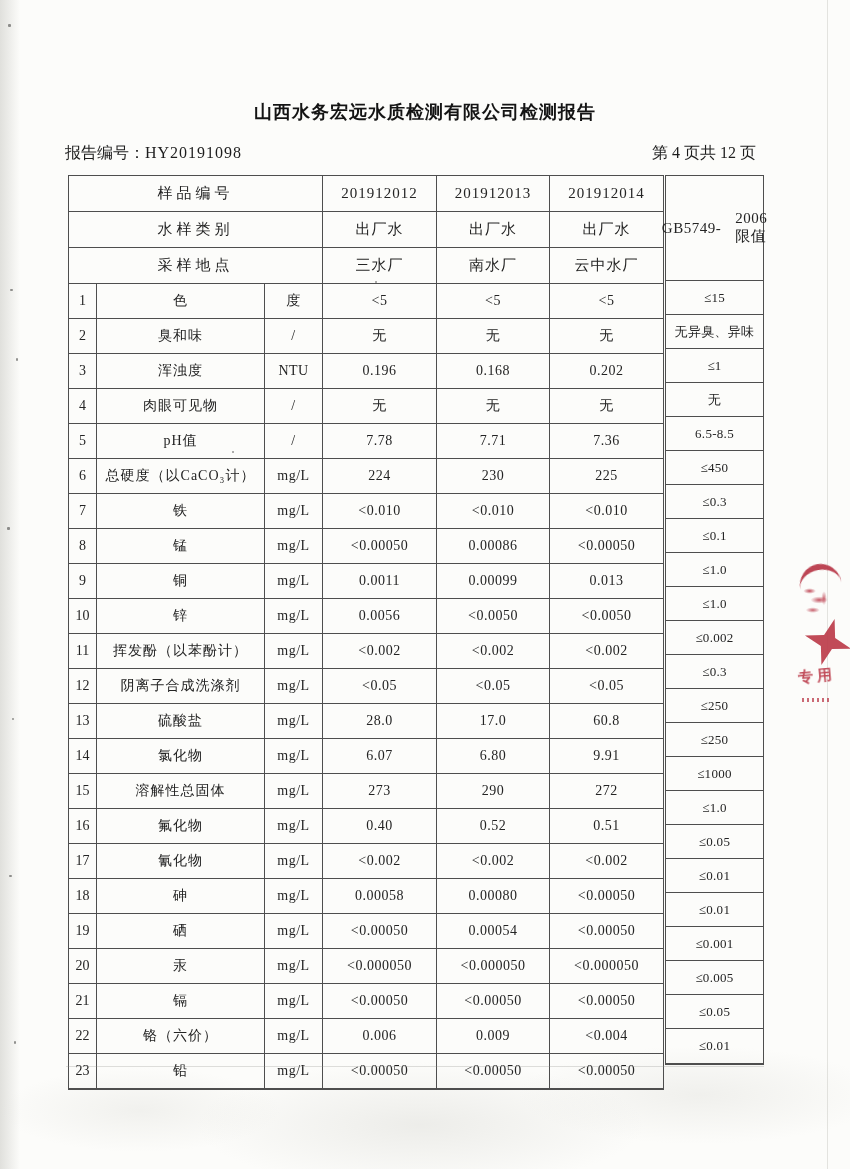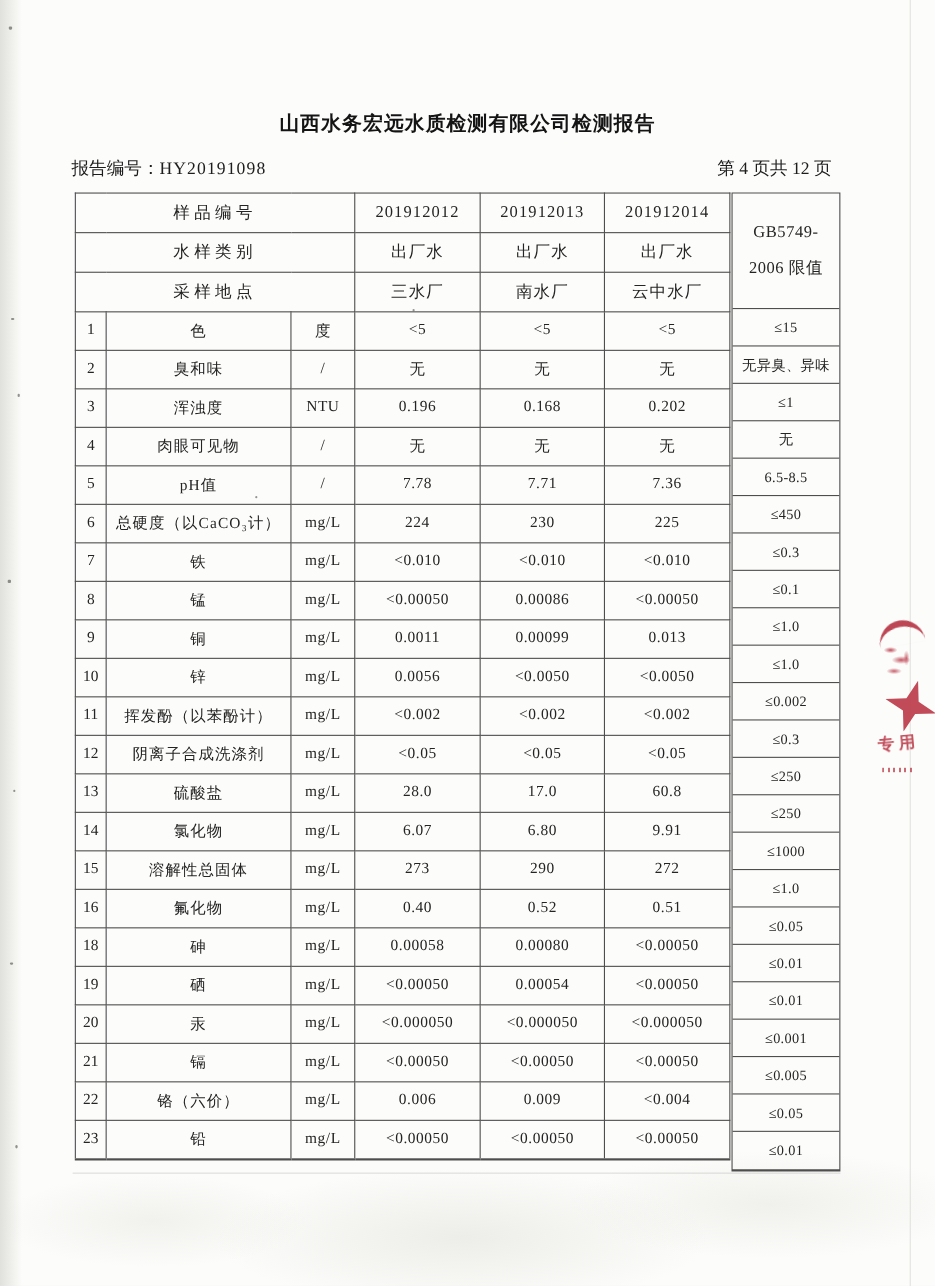--- a/index.html
+++ b/index.html
@@ -31,21 +31,21 @@
   tr.hrow td.lbl{letter-spacing:4px;}
   tr.brow td{height:34px;}
   td.c-name{text-align:left;padding-left:9px;letter-spacing:1px;}
   td.c-val, td.c-unit{letter-spacing:.5px;}
   tr.brow:last-child td{border-bottom-width:2px;}
   .ghost-line{position:absolute;left:66px;top:1066px;width:698px;height:1px;background:rgba(140,140,135,.28);}
 
   .limit-col{position:absolute;left:665px;top:175px;width:99px;height:890px;
     border:1px solid #4e4e4e;border-bottom-width:2px;box-sizing:border-box;}
   .limit-header{height:105px;box-sizing:border-box;border-bottom:1px solid #4e4e4e;
-    display:flex;flex-direction:column;align-items:center;justify-content:center;gap:14px;
+    display:flex;flex-direction:row;align-items:center;justify-content:center;gap:14px;
     font-size:15px;letter-spacing:.5px;}
   .limit-cell{height:34px;box-sizing:border-box;border-bottom:1px solid #4e4e4e;
     display:flex;align-items:center;justify-content:center;font-size:13px;letter-spacing:.3px;
     overflow:hidden;white-space:nowrap;}
   .limit-cell:last-child{border-bottom:none;}
 
   .stamp{position:absolute;left:796px;top:558px;width:60px;height:160px;pointer-events:none;}
   .stamp-arc{position:absolute;left:2px;top:6px;width:42px;height:16px;
     border-top:6px solid rgba(183,54,70,.92);border-radius:50% 50% 0 0 / 100% 100% 0 0;
     transform:rotate(-10deg);filter:blur(.3px);}
@@ -247,20 +247,28 @@
 
     <tr class="brow">
       <td class="c-no">16</td>
       <td class="c-name">氟化物</td>
       <td class="c-unit">mg/L</td>
       <td class="c-val">0.40</td>
       <td class="c-val">0.52</td>
       <td class="c-val">0.51</td>
     </tr>
 
+    <tr class="brow">
+      <td class="c-no">17</td>
+      <td class="c-name">氰化物</td>
+      <td class="c-unit">mg/L</td>
+      <td class="c-val">&lt;0.002</td>
+      <td class="c-val">&lt;0.002</td>
+      <td class="c-val">&lt;0.002</td>
+    </tr>
 
     <tr class="brow">
       <td class="c-no">18</td>
       <td class="c-name">砷</td>
       <td class="c-unit">mg/L</td>
       <td class="c-val">0.00058</td>
       <td class="c-val">0.00080</td>
       <td class="c-val">&lt;0.00050</td>
     </tr>
 

